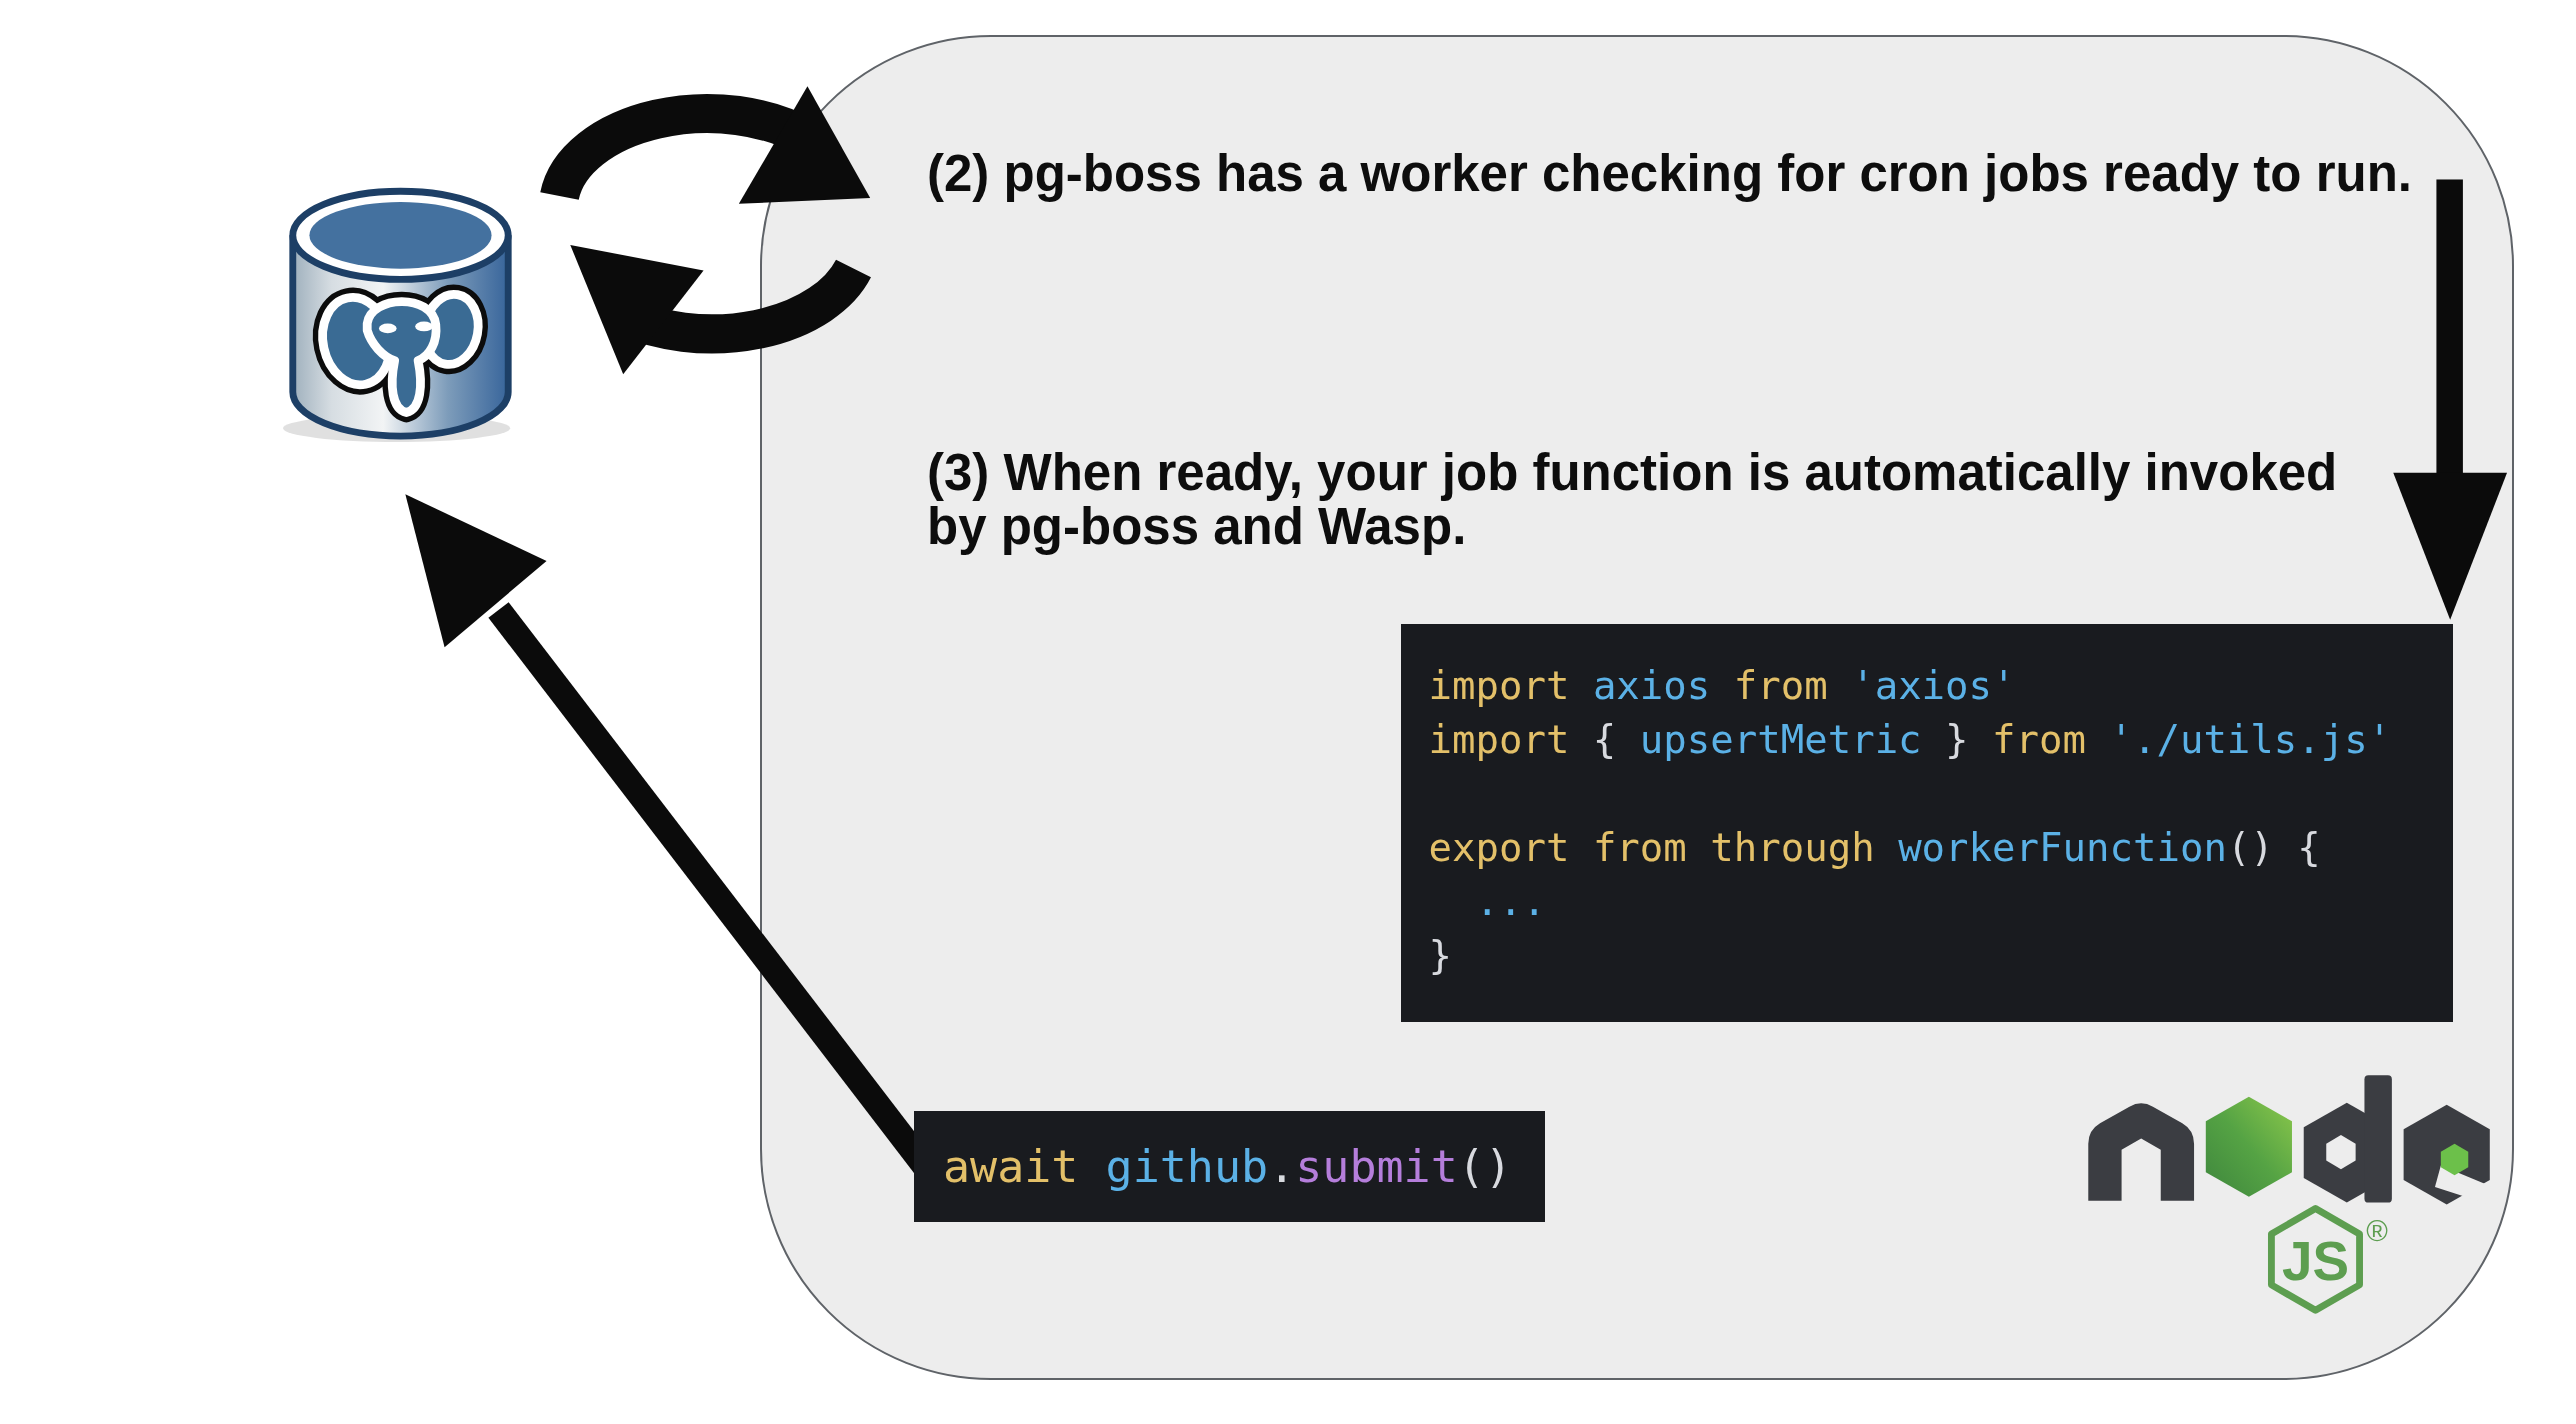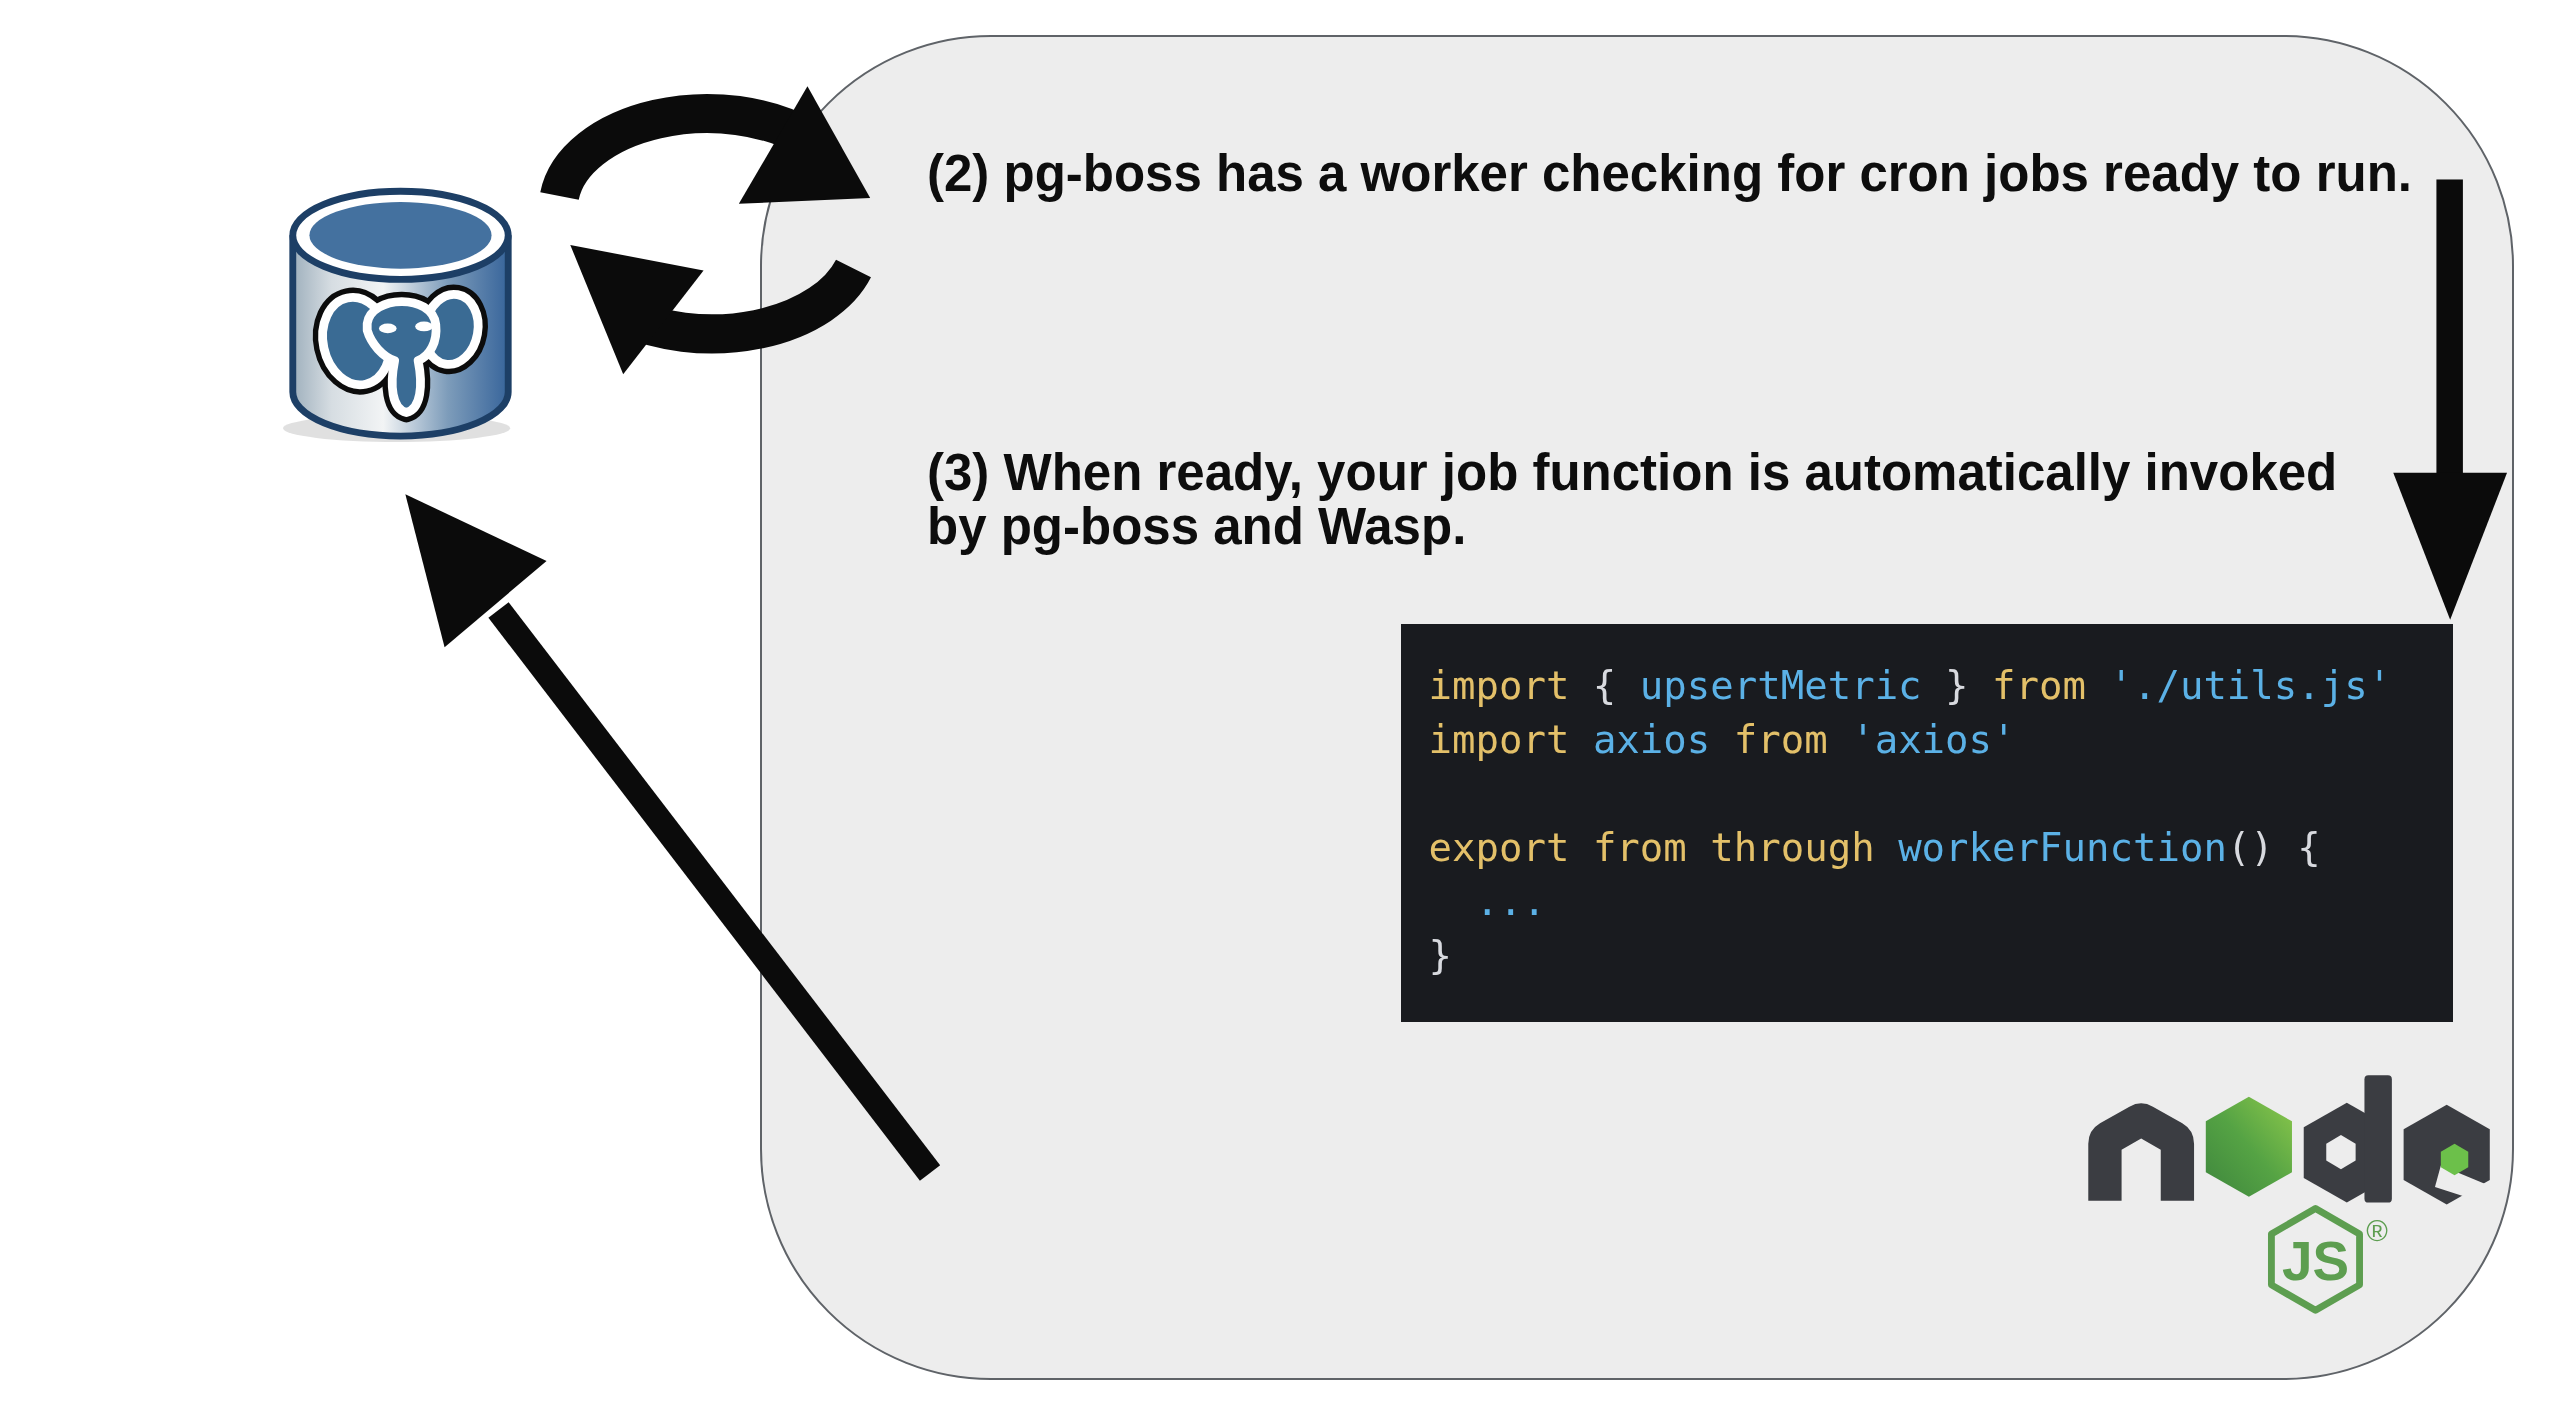--- a/index.html
+++ b/index.html
@@ -104,28 +104,31 @@
         <path d="M325,192 A152,96 0 0 1 90,240" stroke="#0b0b0b" stroke-width="40" fill="none"></path>
         <polygon points="36,168 172,194 90,300"></polygon>
       </g>
     </svg>
   </div>
 
   <div class="note note-2">(2) pg-boss has a worker checking for cron jobs ready to run.</div>
   <div class="note note-3">(3) When ready, your job function is automatically invoked by pg-boss and Wasp.</div>
 
   <div class="codeblock code-worker">
+      <div class="code-line"><span class="tok-kw">import</span><span class="tok-plain"> </span><span class="tok-id">axios</span><span class="tok-plain"> </span><span class="tok-kw">from</span><span class="tok-plain"> </span><span class="tok-str">'axios'</span></div>
       <div class="code-line"><span class="tok-kw">import</span><span class="tok-punc"> { </span><span class="tok-id">upsertMetric</span><span class="tok-punc"> } </span><span class="tok-kw">from</span><span class="tok-plain"> </span><span class="tok-str">'./utils.js'</span></div>
-      <div class="code-line"><span class="tok-kw">import</span><span class="tok-plain"> </span><span class="tok-id">axios</span><span class="tok-plain"> </span><span class="tok-kw">from</span><span class="tok-plain"> </span><span class="tok-str">'axios'</span></div>
       <div class="code-line">&nbsp;</div>
       <div class="code-line"><span class="tok-kw">export</span><span class="tok-plain"> </span><span class="tok-kw">from</span><span class="tok-plain"> </span><span class="tok-kw">through</span><span class="tok-plain"> </span><span class="tok-id">workerFunction</span><span class="tok-punc">() {</span></div>
       <div class="code-line"><span class="tok-id">  ...</span></div>
       <div class="code-line"><span class="tok-punc">}</span></div>
     </div>
 
+  <div class="codeblock code-submit">
+      <div class="code-line"><span class="tok-kw">await</span><span class="tok-plain"> </span><span class="tok-id">github</span><span class="tok-punc">.</span><span class="tok-prop">submit</span><span class="tok-punc">()</span></div>
+    </div>
 
   <div class="icon-abs" id="node-logo">
     <svg width="422" height="284" viewBox="0 0 430 290">
       <defs>
         <linearGradient id="hexgrad" x1="0" y1="1" x2="1" y2="0">
           <stop offset="0" stop-color="#3e863d"></stop>
           <stop offset="0.5" stop-color="#55a344"></stop>
           <stop offset="1" stop-color="#8cc84b"></stop>
         </linearGradient>
       </defs>

